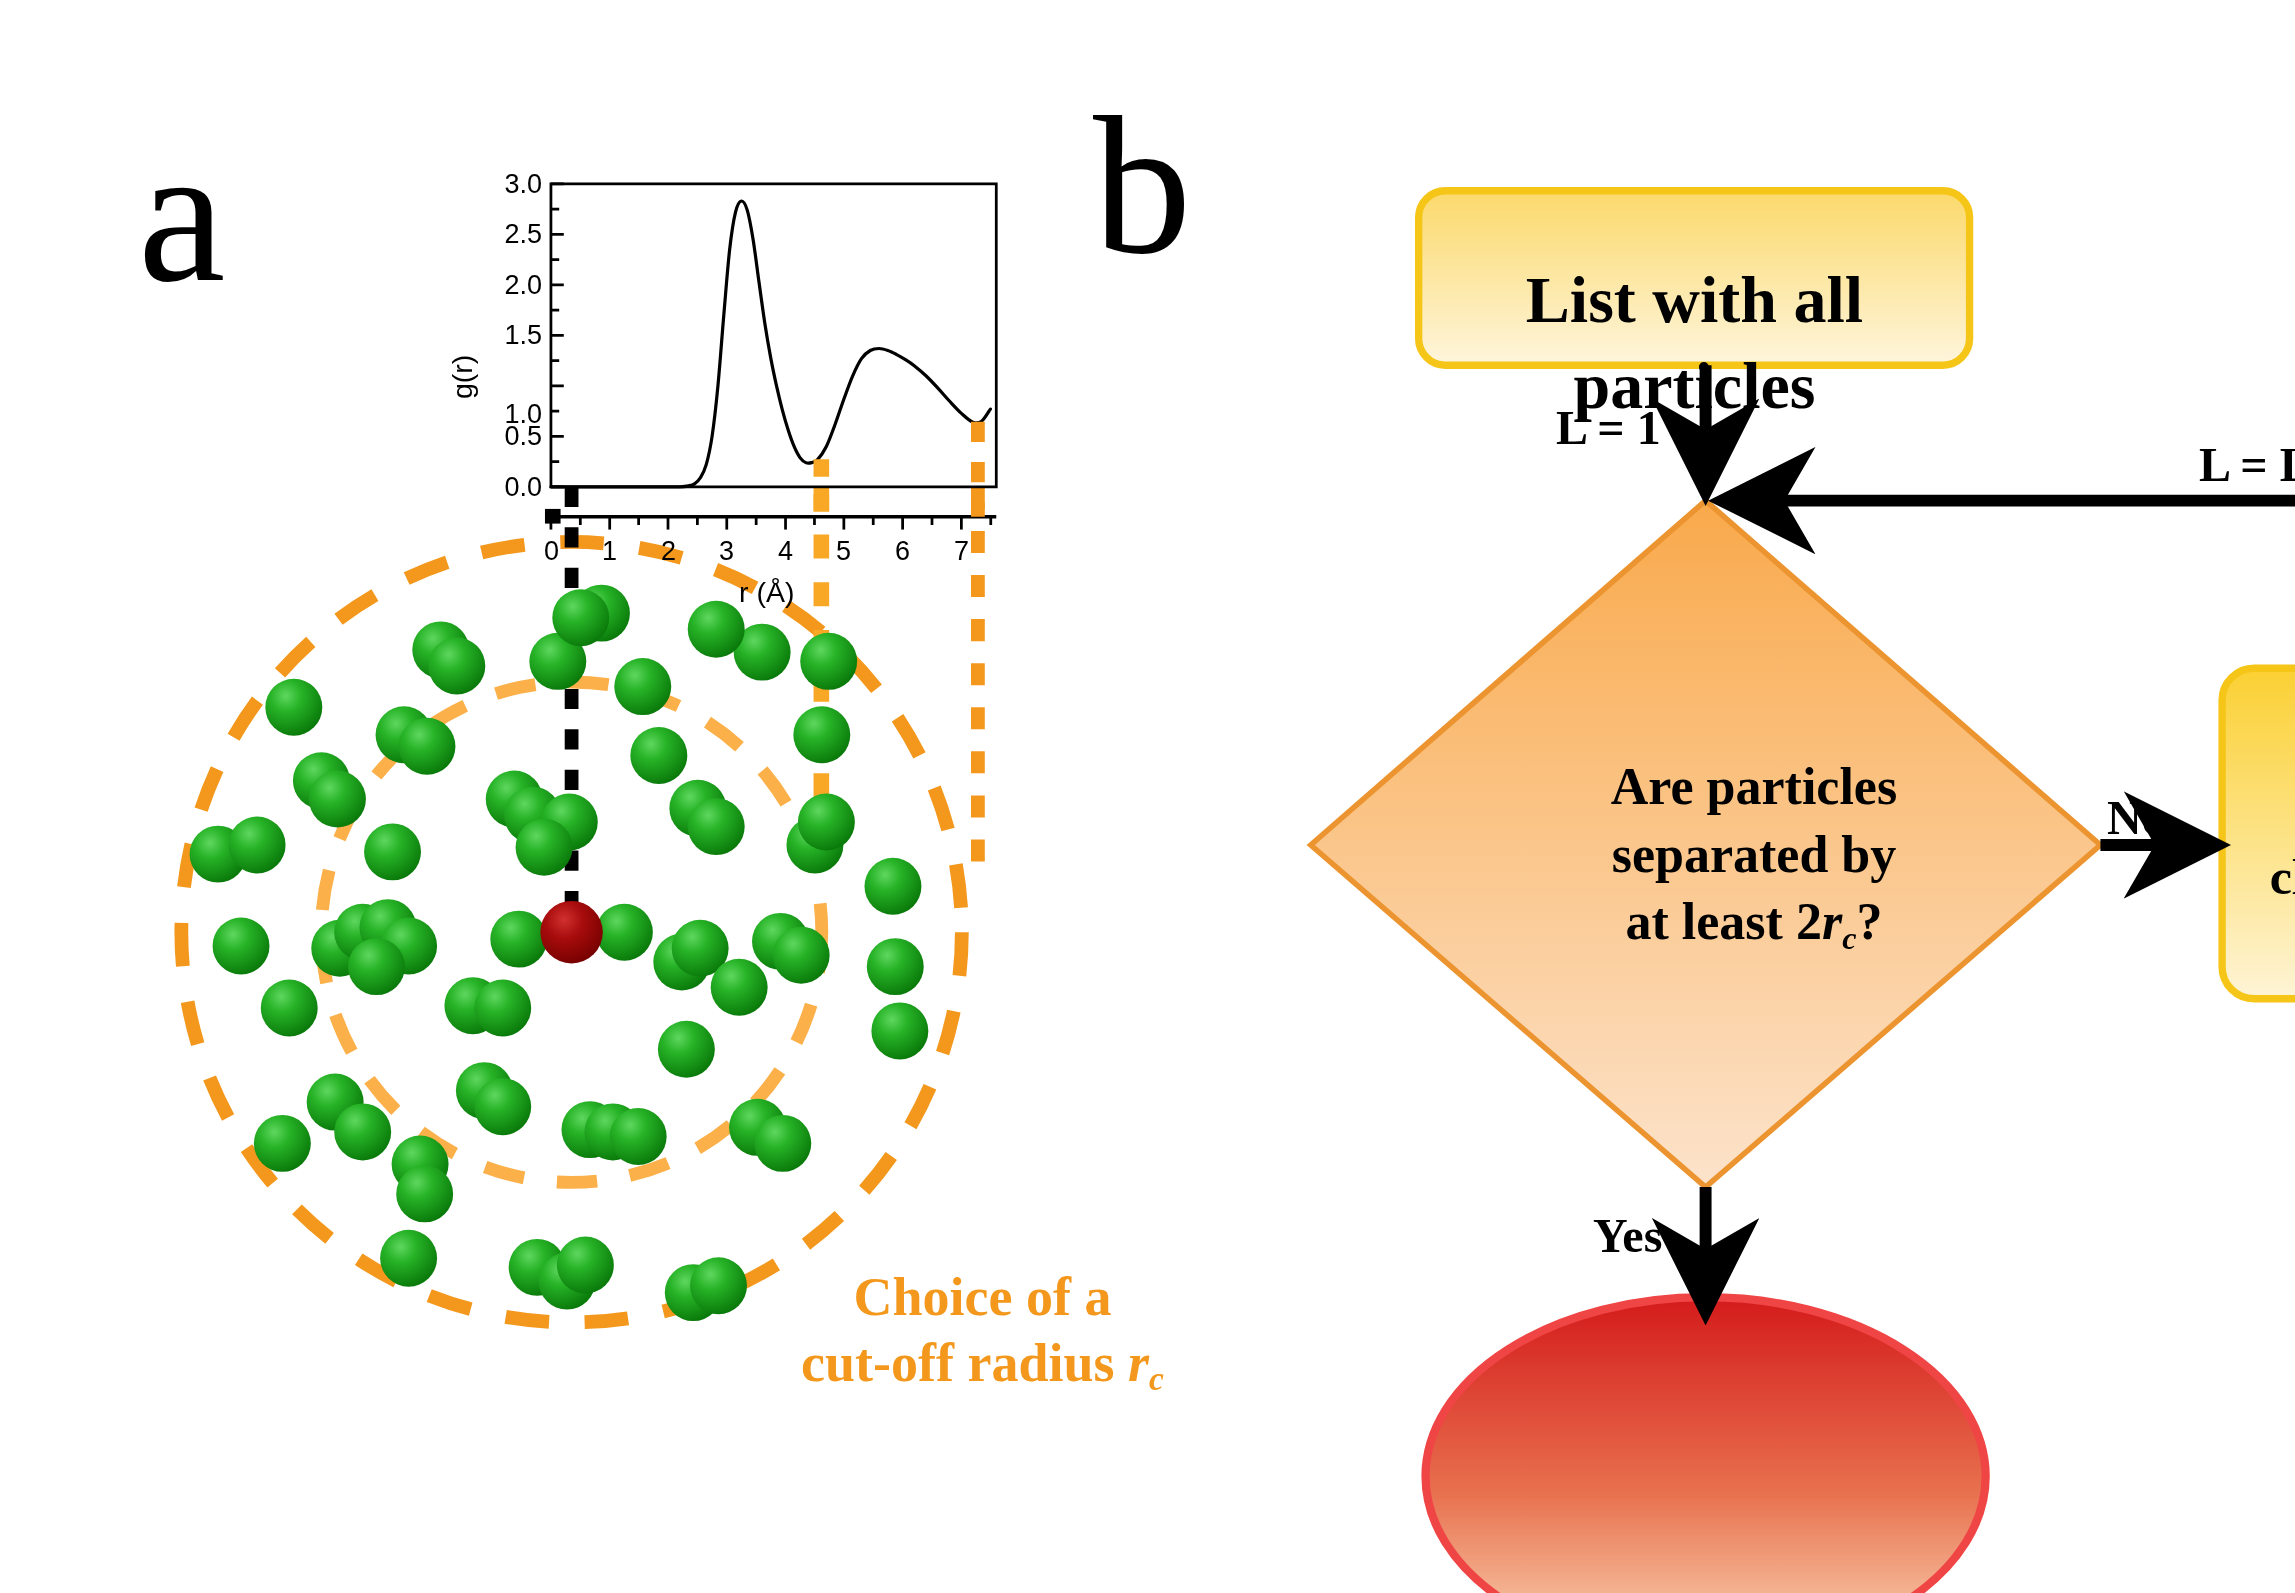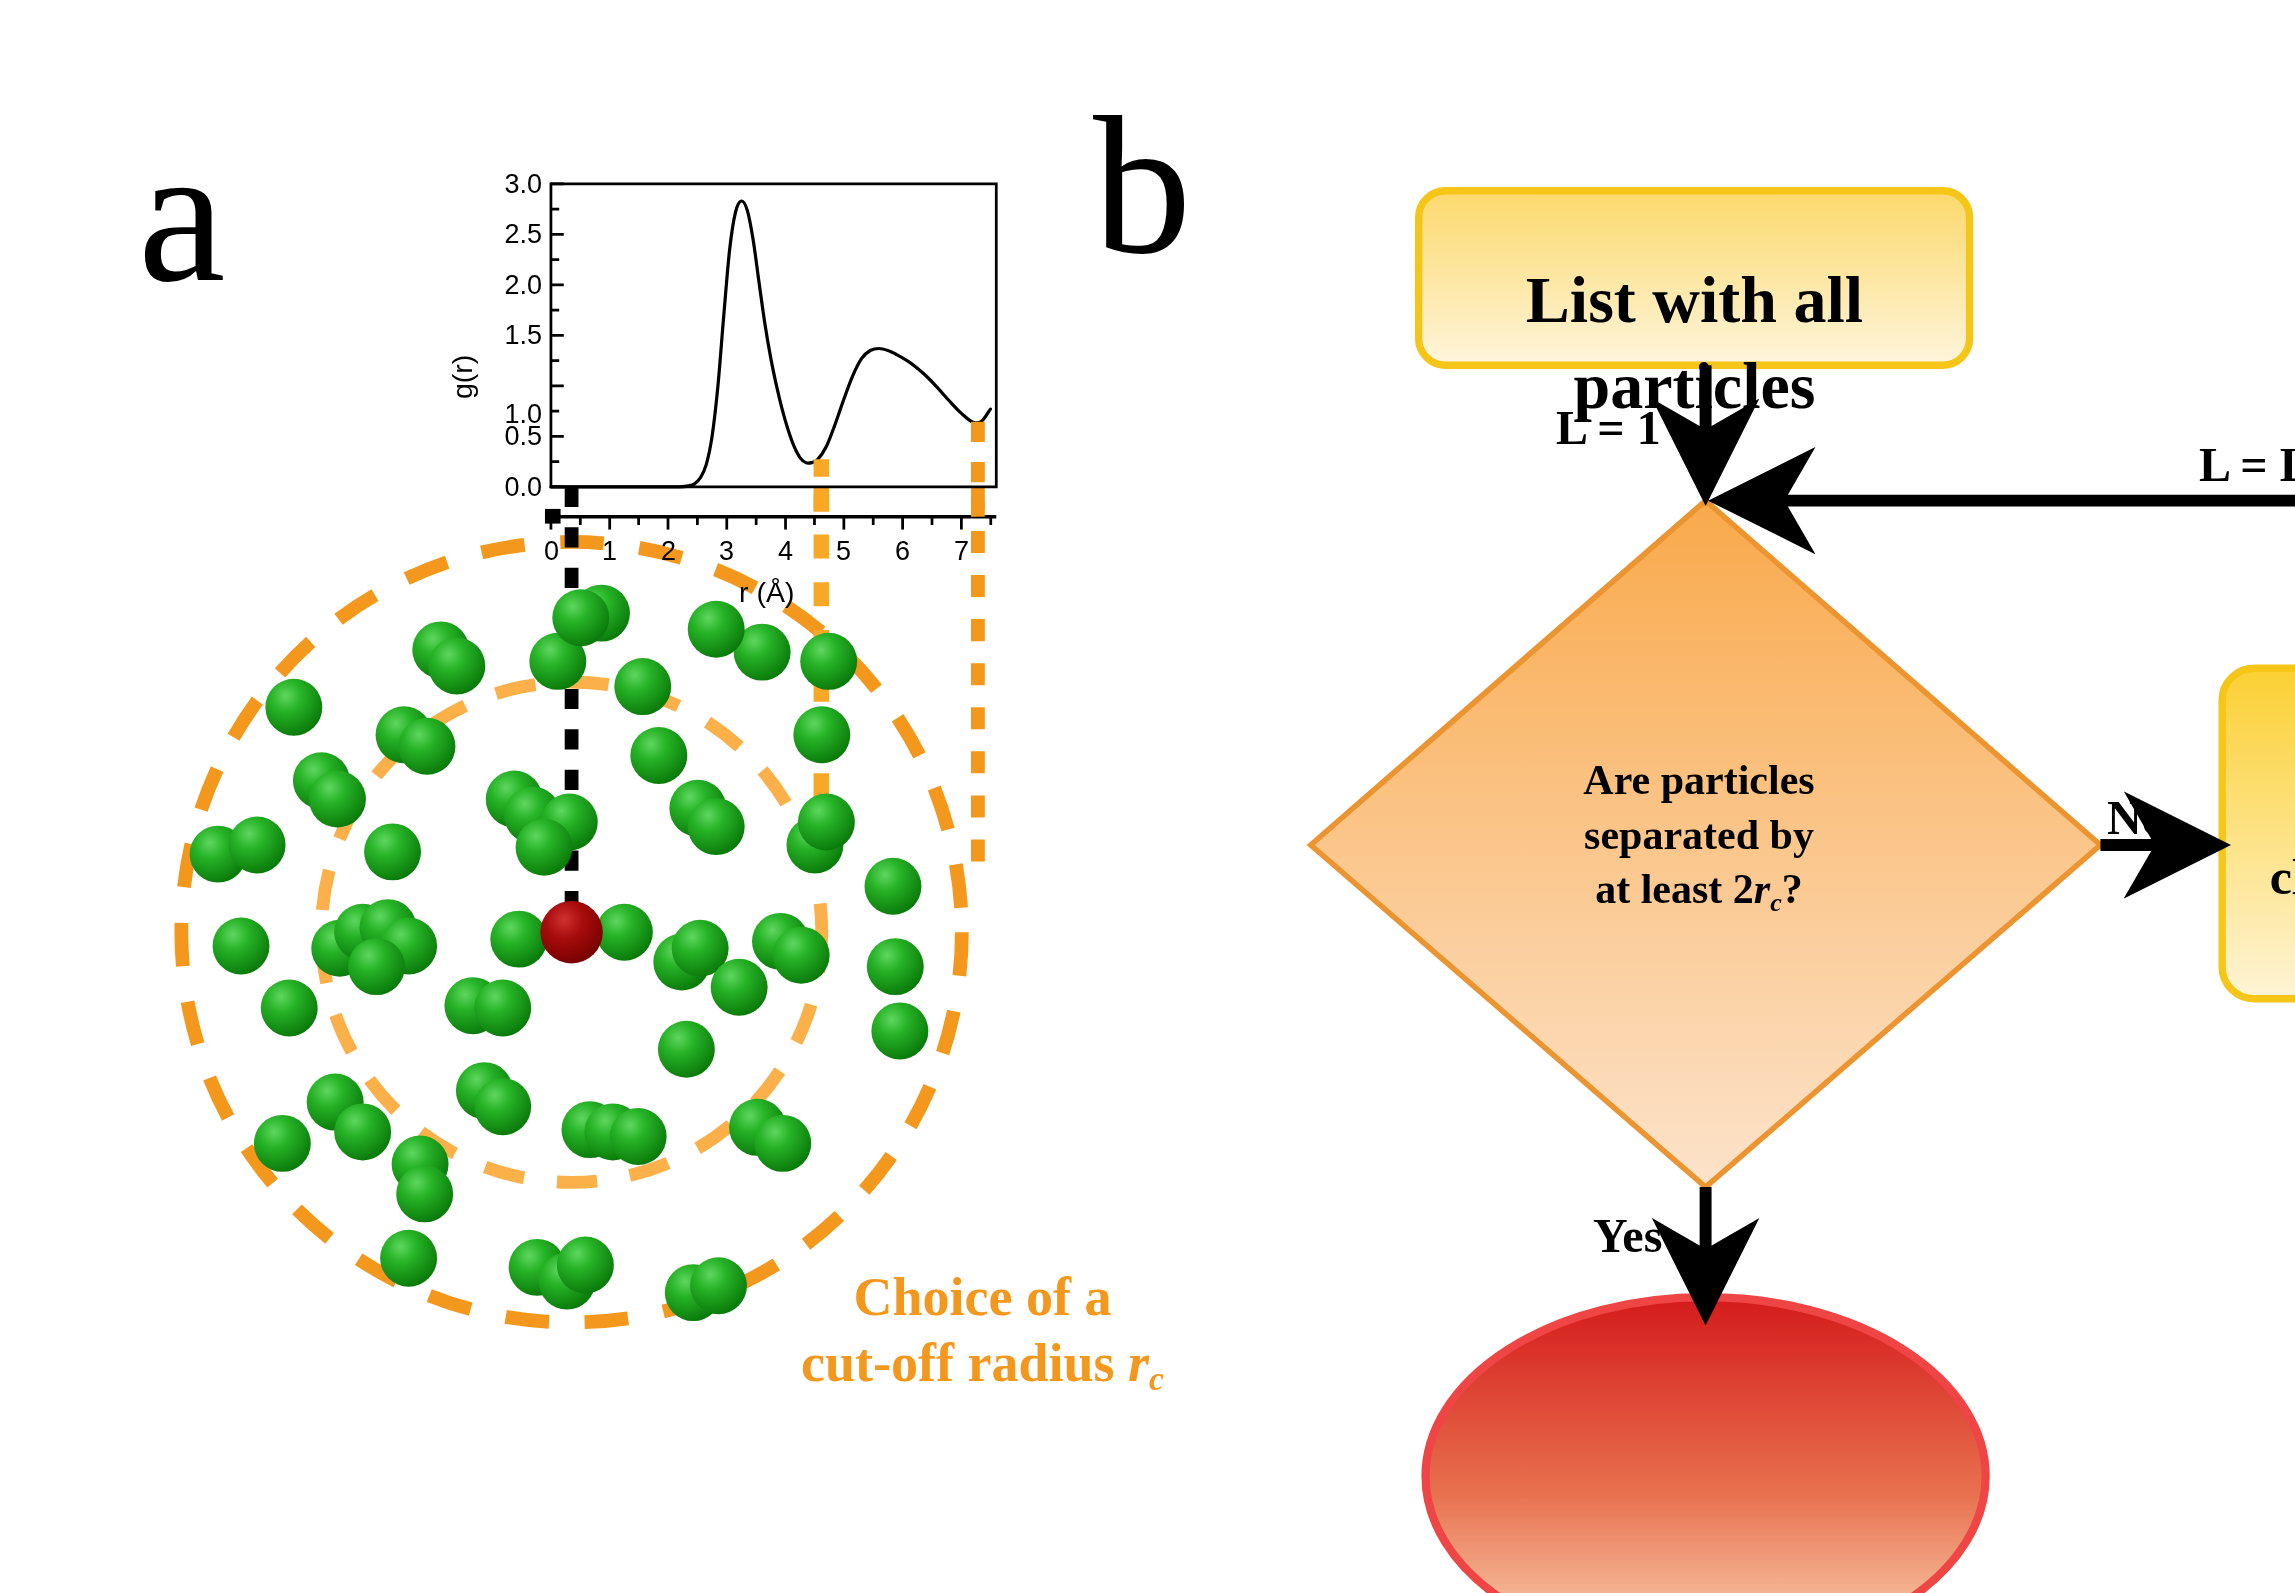--- a/index.html
+++ b/index.html
@@ -16,21 +16,21 @@
   .caption-rc{position:absolute;left:776px;top:1265px;width:413px;
     color:#F3981C;font-family:"Liberation Serif",serif;font-weight:bold;
     font-size:54px;line-height:1.22;text-align:center;}
   .caption-rc i{font-style:italic;}
   .caption-rc sub{font-size:0.62em;font-style:italic;vertical-align:-0.28em;}
 
   
   .node-text{position:absolute;color:#000;text-align:center;
     font-family:"Liberation Serif",serif;font-weight:bold;line-height:1.30;}
   #node-start-text{left:1419px;top:257px;width:551px;font-size:66px;}
-  #node-decision-text{left:1483px;top:753px;width:432px;font-size:42px;}
+  #node-decision-text{left:1538px;top:753px;width:432px;font-size:52px;}
   #node-remove-text{left:2250px;top:780px;width:542px;font-size:50px;}
   #node-training-text{left:1423px;top:1437px;width:551px;font-size:50px;}
   .node-text i{font-style:italic;}
   .node-text sub{font-size:0.62em;font-style:italic;vertical-align:-0.30em;}
 
   .edge-label{position:absolute;color:#000;font-family:"Liberation Serif",serif;
     font-weight:bold;font-size:48px;white-space:nowrap;line-height:1;}
   #edge-l1-label{left:1556px;top:404px;}
   #edge-lp1-label{left:2199px;top:441px;}
   #edge-no-label{left:2107px;top:794px;}

